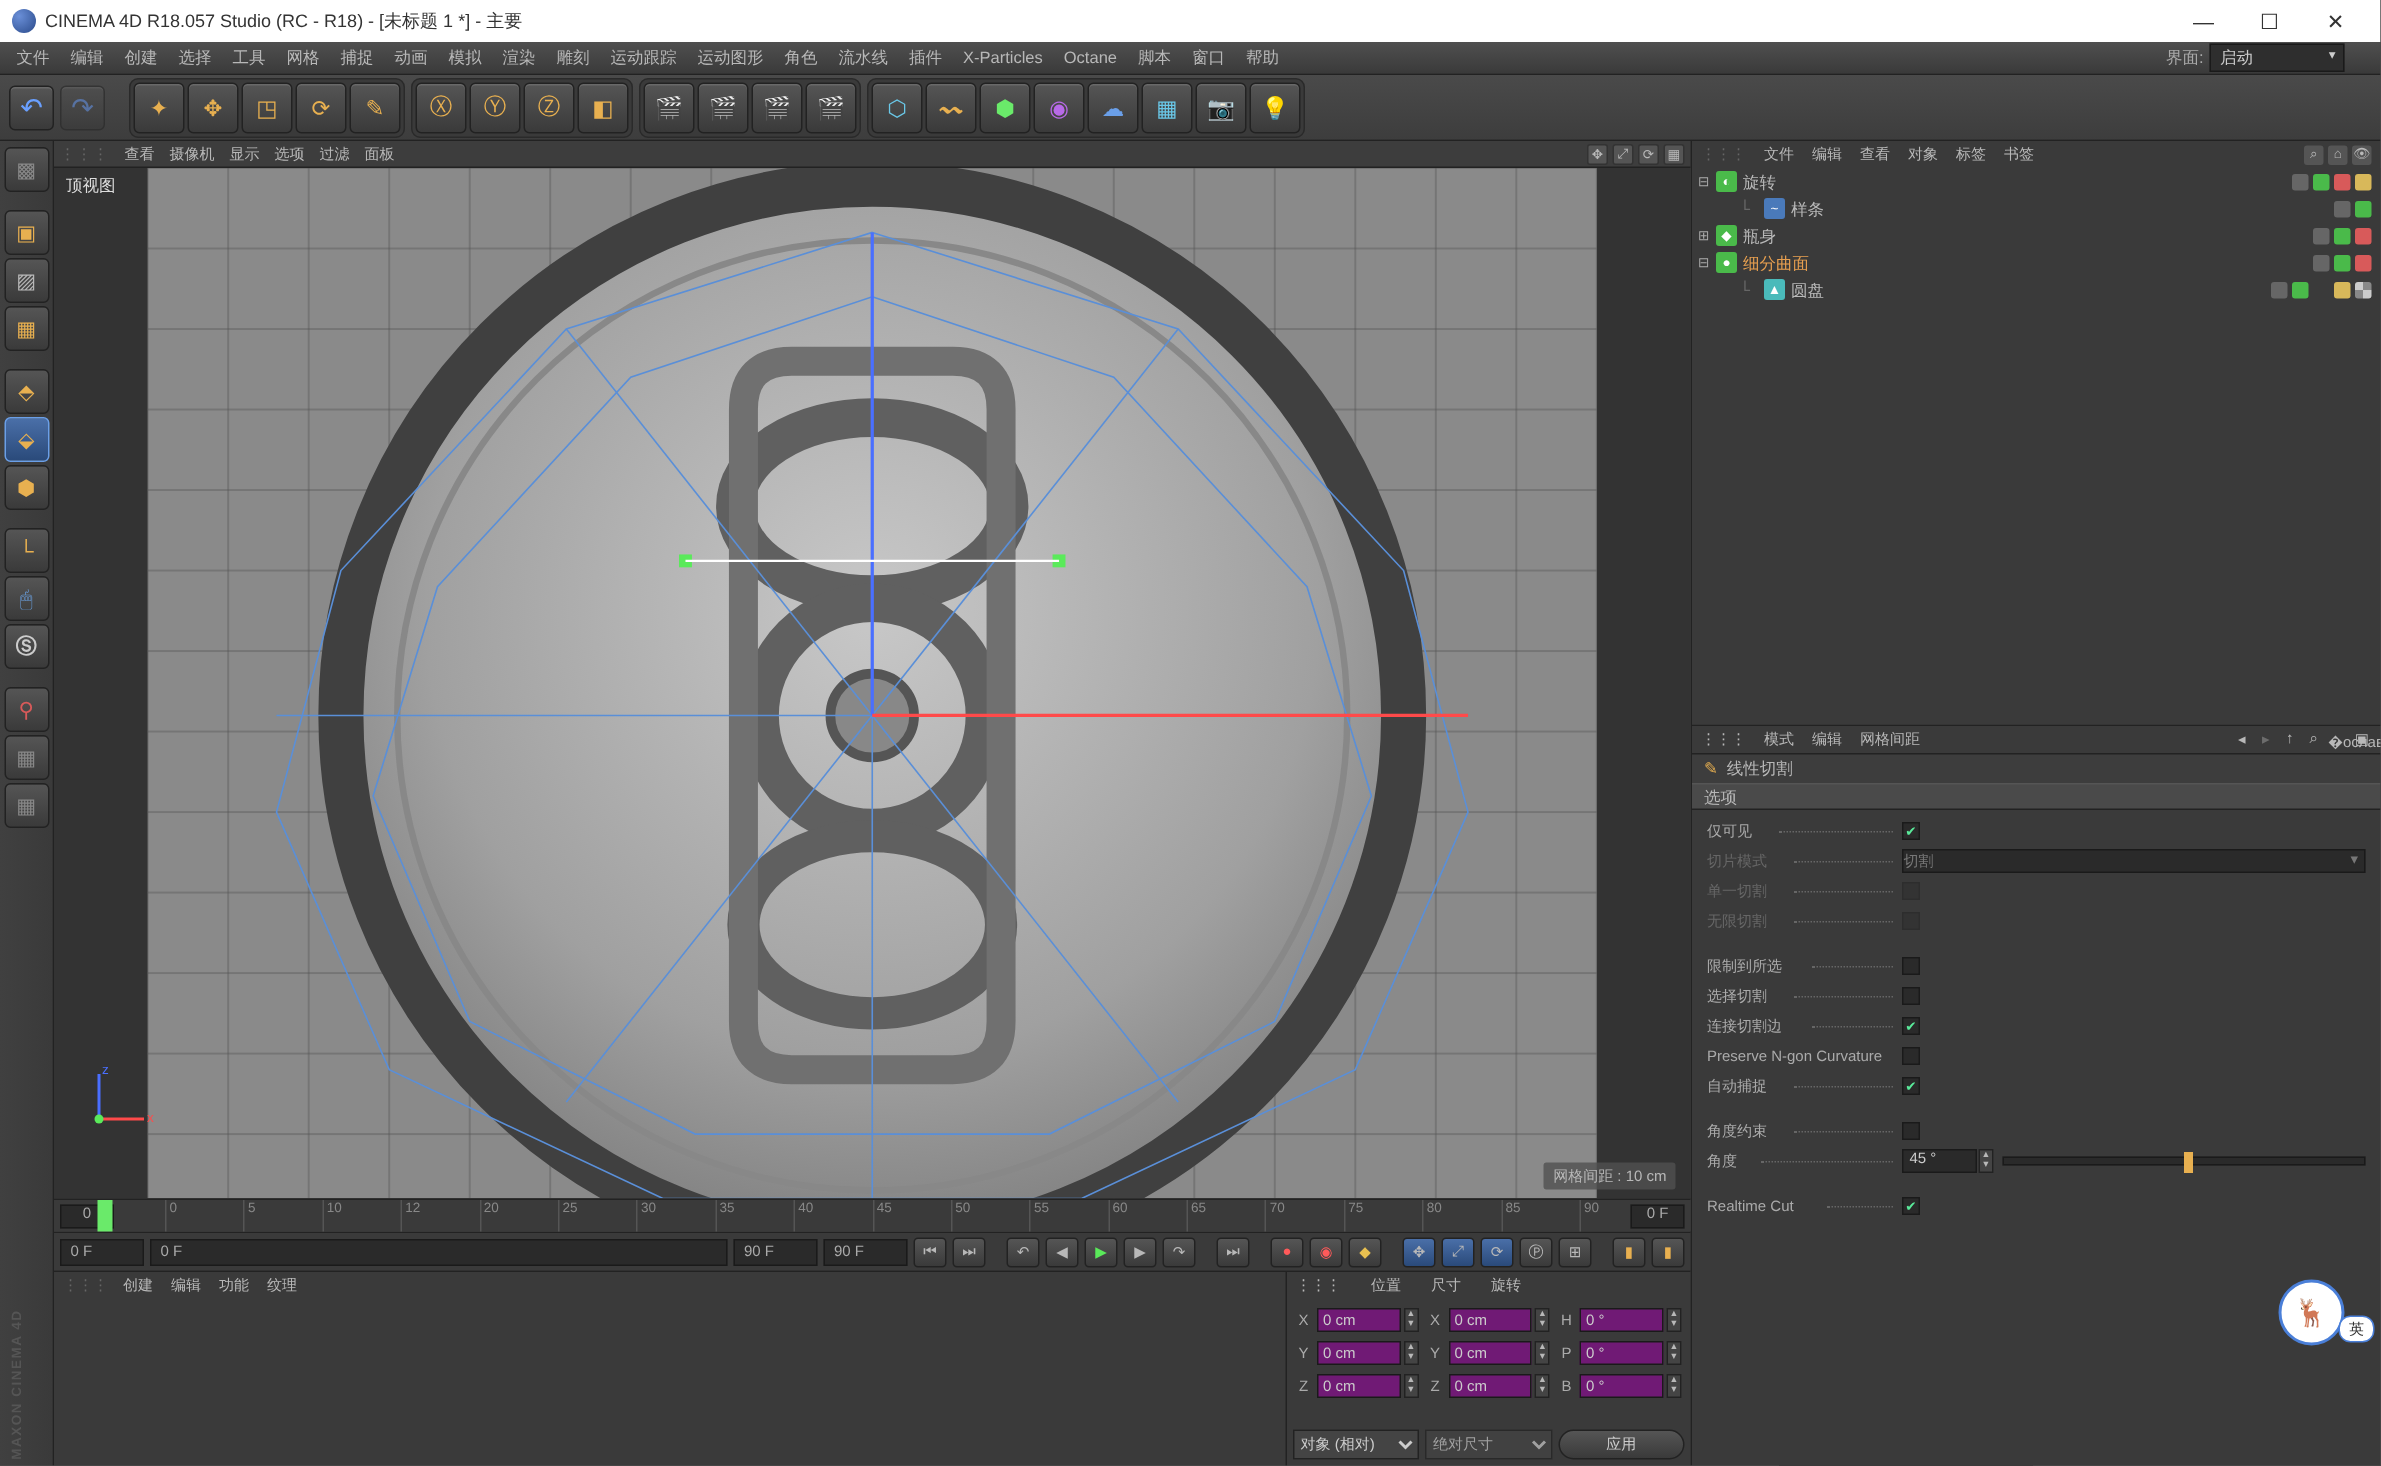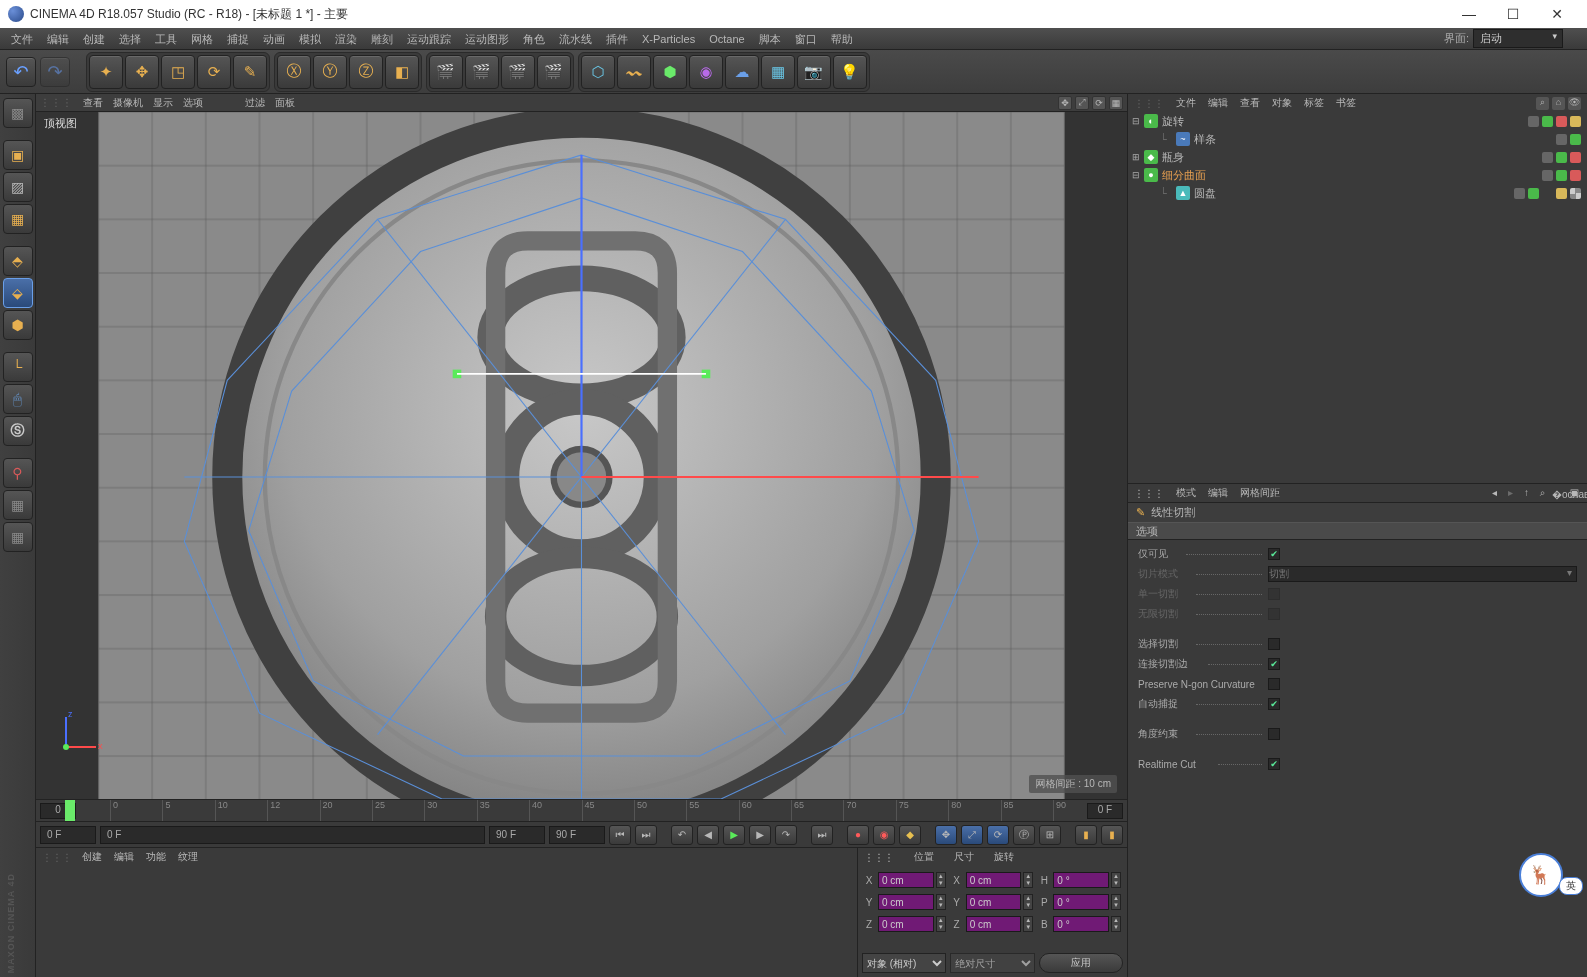--- a/index.html
+++ b/index.html
@@ -224,21 +224,21 @@
     <div class="lt-btn" style="color:#ccc;font-weight:bold">Ⓢ</div>
     <div class="lt-sep"></div>
     <div class="lt-btn" style="color:#d85a5a">⚲</div>
     <div class="lt-btn" style="color:#888">▦</div>
     <div class="lt-btn" style="color:#888">▦</div>
   </div>
 
   <div class="center">
     <div class="viewport-menubar">
       <span class="drag">⋮⋮⋮</span>
-      <span id="vp-menus"><span class="vm-item" style="margin-right: 10px;">查看</span><span class="vm-item" style="margin-right: 10px;">摄像机</span><span class="vm-item" style="margin-right: 10px;">显示</span><span class="vm-item" style="margin-right: 10px;">选项</span><span class="vm-item" style="margin-right: 10px; margin-left: 32px;">过滤</span><span class="vm-item" style="margin-right: 10px;">面板</span></span>
+      <span id="vp-menus"><span class="vm-item" style="margin-right: 10px;">查看</span><span class="vm-item" style="margin-right: 10px;">摄像机</span><span class="vm-item" style="margin-right: 10px;">显示</span><span class="vm-item" style="margin-right: 10px;">选项</span><span class="vm-item" style="margin-right: 10px;">过滤</span><span class="vm-item" style="margin-right: 10px;">面板</span></span>
       <div class="vm-right">
         <div class="vm-icon">✥</div>
         <div class="vm-icon">⤢</div>
         <div class="vm-icon">⟳</div>
         <div class="vm-icon">▦</div>
       </div>
     </div>
     <div class="viewport">
       <div class="viewport-label">顶视图</div>
       <div class="can-scene">
@@ -531,39 +531,54 @@
           <div class="attr-row">
             <div class="albl dim" style="--lw: 58px;">单一切割</div>
             <div class="chk" style="opacity: 0.4;"></div>
           </div>
           <div class="attr-row">
             <div class="albl dim" style="--lw: 58px;">无限切割</div>
             <div class="chk" style="opacity: 0.4;"></div>
           </div>
           <div class="attr-gap"></div>
           <div class="attr-row">
+            <div class="albl" style="--lw: 70px;">限制到所选</div>
+            <div class="chk"></div>
+          </div>
+          <div class="attr-row">
             <div class="albl" style="--lw: 58px;">选择切割</div>
             <div class="chk"></div>
           </div>
           <div class="attr-row">
             <div class="albl" style="--lw: 70px;">连接切割边</div>
             <div class="chk">✔</div>
           </div>
           <div class="attr-row">
             <div class="albl" style="--lw: 150px;">Preserve N-gon Curvature</div>
             <div class="chk"></div>
           </div>
           <div class="attr-row">
             <div class="albl" style="--lw: 58px;">自动捕捉</div>
             <div class="chk">✔</div>
           </div>
           <div class="attr-gap"></div>
           <div class="attr-row">
             <div class="albl" style="--lw: 58px;">角度约束</div>
             <div class="chk"></div>
+          </div>
+          <div class="attr-row">
+            <div class="albl" style="--lw: 36px;">角度</div>
+            <div class="num">45 °</div>
+            <div class="spin">
+              <div>▴</div>
+              <div>▾</div>
+            </div>
+            <div class="slider">
+              <div class="thumb"></div>
+            </div>
           </div>
           <div class="attr-gap"></div>
           <div class="attr-row">
             <div class="albl" style="--lw: 80px;">Realtime Cut</div>
             <div class="chk">✔</div>
           </div>
         </div>
     </div>
   </div>
 </div>

